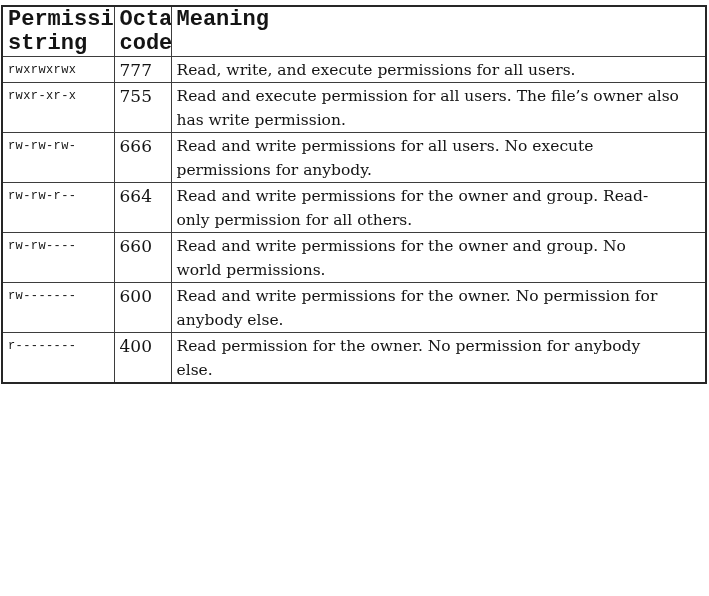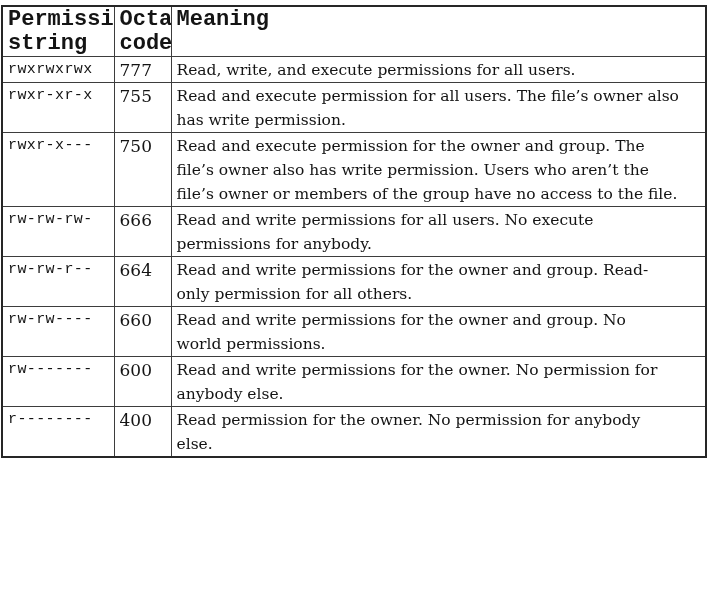--- a/index.html
+++ b/index.html
@@ -33,21 +33,21 @@
     overflow: hidden;
   }
   .perm-table th {
     font-size: 22px;
     font-weight: bold;
     font-family: Liberation Mono, monospace;
     line-height: 24px;
   }
   td.perm {
     font-family: "Liberation Mono", "DejaVu Sans Mono", monospace;
-    font-size: 15px;
+    font-size: 12px;
     letter-spacing: 0.4px;
     white-space: nowrap;
   }
   td.octal {
     font-size: 17px;
     margin-left: 36px;
   }
   td.meaning {
     font-size: 15.5px;
     white-space: pre-line;
@@ -77,27 +77,20 @@
           <td class="octal">777</td>
           <td class="meaning">Read, write, and execute permissions for all users.</td>
         </tr>
         <tr>
           <td class="perm">rwxr-xr-x</td>
           <td class="octal">755</td>
           <td class="meaning">Read and execute permission for all users. The file’s owner also
 has write permission.</td>
         </tr>
         <tr>
-          <td class="perm">rwxr-x---</td>
-          <td class="octal">750</td>
-          <td class="meaning">Read and execute permission for the owner and group. The
-file’s owner also has write permission. Users who aren’t the
-file’s owner or members of the group have no access to the file.</td>
-        </tr>
-        <tr>
           <td class="perm">rw-rw-rw-</td>
           <td class="octal">666</td>
           <td class="meaning">Read and write permissions for all users. No execute
 permissions for anybody.</td>
         </tr>
         <tr>
           <td class="perm">rw-rw-r--</td>
           <td class="octal">664</td>
           <td class="meaning">Read and write permissions for the owner and group. Read-
 only permission for all others.</td>

